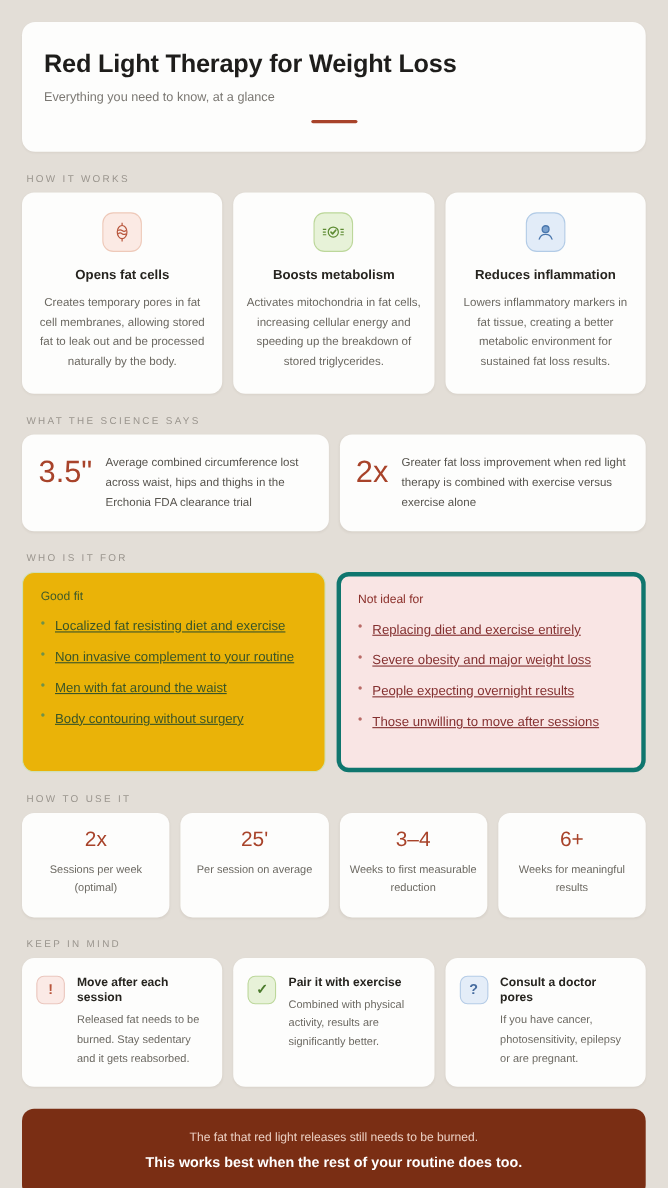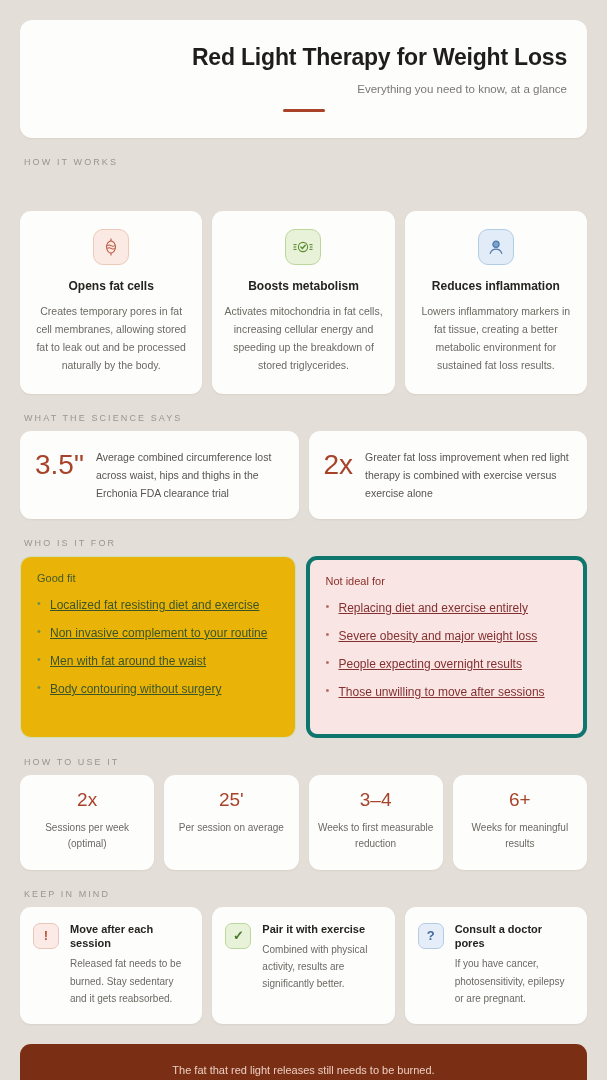--- a/index.html
+++ b/index.html
@@ -22,21 +22,21 @@
     padding: 20px 20px 0 20px;
     display: flex;
     flex-direction: column;
   }
 
   
   .header-card {
     background: #fdfdfc;
     border-radius: 12px;
     padding: 24px 20px 26px 20px;
-    text-align: right;
+    text-align: left;
     box-shadow: 0 1px 2px rgba(80,70,60,0.07);
   }
   .header-title {
     font-size: 23px;
     font-weight: 700;
     color: #1e1d1b;
     letter-spacing: -0.2px;
     line-height: 1.2;
   }
   .header-sub {
@@ -69,21 +69,20 @@
     box-shadow: 0 1px 2px rgba(80,70,60,0.07);
   }
 
   .row { display: flex; gap: 10px; }
   .row > * { flex: 1 1 0; min-width: 0; }
 
   
   .hiw-card {
     padding: 18px 12px 20px 12px;
     text-align: center;
-    margin-top: 36px;
   }
   .icon-tile {
     width: 36px; height: 36px;
     border-radius: 10px;
     margin: 0 auto 14px auto;
     display: flex; align-items: center; justify-content: center;
   }
   .icon-tile.rose   { background: #fbeae4; border: 1px solid #eec9b9; }
   .icon-tile.green  { background: #e7f2d8; border: 1px solid #bcd79a; }
   .icon-tile.blue   { background: #e2ecf8; border: 1px solid #b2cbe6; }

